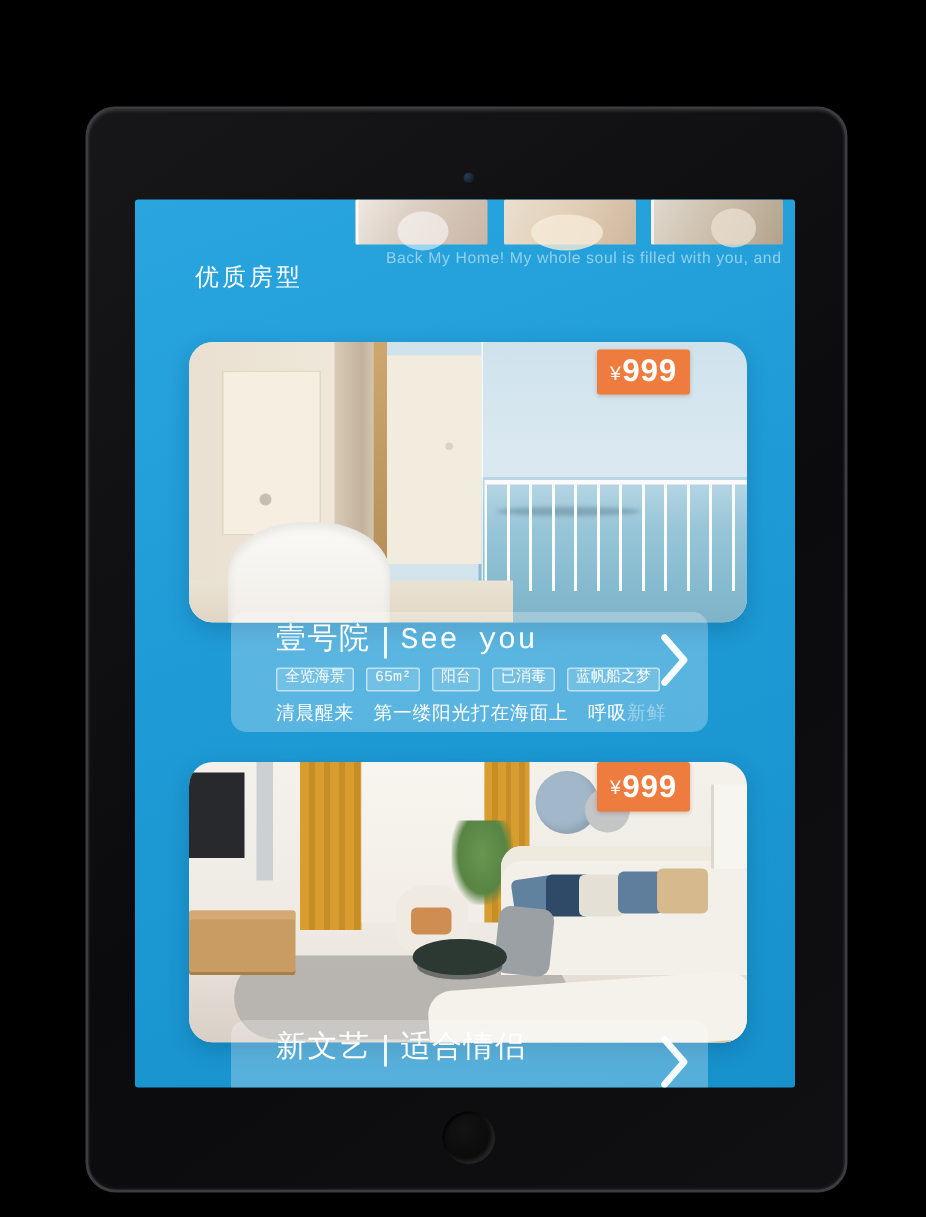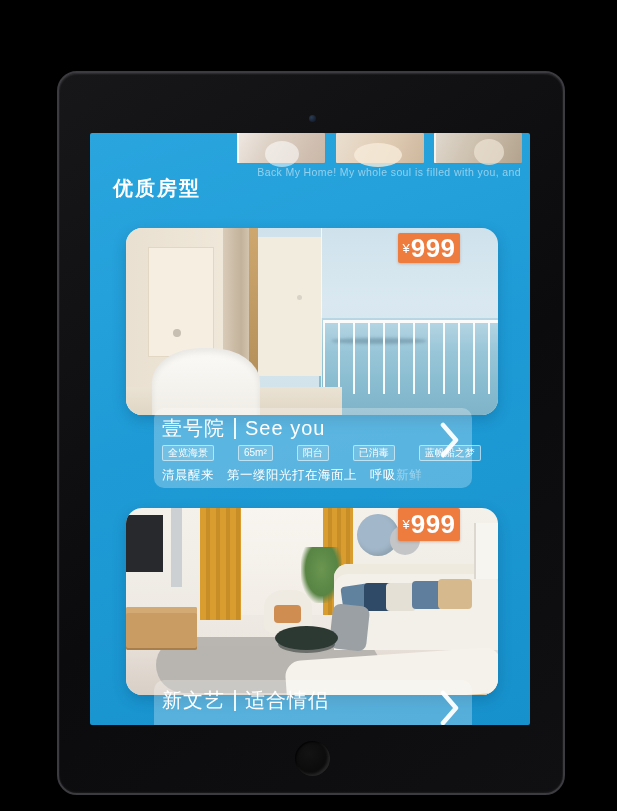--- a/index.html
+++ b/index.html
@@ -27,21 +27,21 @@
   .thumb-2{left:246px;background:linear-gradient(115deg,#eadfd0 0%,#e0ccb4 55%,#cdb79d 100%);}
   .thumb-3{left:344px;background:linear-gradient(115deg,#e0d9cf 0%,#cbbeab 50%,#b2a28d 100%);box-shadow:inset 2px 0 0 rgba(255,255,255,.7);}
   .thumb i{position:absolute;display:block;background:rgba(255,255,255,.55);border-radius:50%;}
   .thumb-1 i{left:28px;top:8px;width:34px;height:26px;}
   .thumb-2 i{left:18px;top:10px;width:48px;height:24px;background:rgba(246,235,218,.8);}
   .thumb-3 i{left:40px;top:6px;width:30px;height:26px;background:rgba(235,226,210,.75);}
 
   .caption{position:absolute;right:9px;color:rgba(255,255,255,.5);font-size:10.5px;letter-spacing:.4px;white-space:nowrap;}
   .caption.l1{top:33px;}
   .caption.l2{top:56px;}
-  .section-title{position:absolute;left:23px;top:42px;color:#fff;font-size:20px;font-weight:bold;letter-spacing:2px;}
+  .section-title{position:absolute;left:40px;top:42px;color:#fff;font-size:16px;font-weight:normal;letter-spacing:2px;}
 
   
   .card{position:absolute;left:36px;width:372px;}
   .card-1{top:95px;}
   .card-2{top:375px;}
   .photo{position:relative;width:372px;height:187px;border-radius:16px;overflow:hidden;
     box-shadow:0 5px 14px rgba(0,45,80,.22);}
 
   
   .p1-sky{position:absolute;inset:0;background:linear-gradient(180deg,#cfe2ec 0%,#dae9f1 40%,#d0e1ea 100%);}
@@ -96,30 +96,30 @@
     box-shadow:inset -3px -3px 5px rgba(0,0,0,.12);}
   .p2-disc-g{position:absolute;left:71%;top:9%;width:30px;height:30px;border-radius:50%;background:#c3c5c7;}
   .p2-frame{position:absolute;right:0;top:8%;width:6%;height:30%;background:#f7f5f0;border-left:2px solid #ddd8cf;}
 
   
   .badge{position:absolute;right:38px;display:flex;align-items:center;justify-content:center;
     width:62px;background:#ee7c3e;color:#fff;border-radius:2px;box-shadow:0 1px 3px rgba(120,40,0,.25);}
   .card-1 .badge{top:5px;height:30px;}
   .card-2 .badge{top:0;height:33px;}
   .badge .cur{font-size:13px;margin-right:1px;}
-  .badge .amt{font-size:26px;font-weight:600;letter-spacing:.5px;}
+  .badge .amt{font-size:21px;font-weight:600;letter-spacing:.5px;}
 
   
   .foot{position:absolute;left:64px;width:318px;background:rgba(255,255,255,.27);border-radius:10px;
-    box-sizing:border-box;padding:8px 8px;color:#fff;}
+    box-sizing:border-box;padding:8px 30px;color:#fff;font-family:Liberation Mono, monospace;}
   .foot-1{top:275px;height:80px;}
   .foot-2{top:547px;height:62px;}
   .title-row{display:flex;align-items:center;gap:9px;font-size:20px;letter-spacing:1px;line-height:24px;white-space:nowrap;}
   .tdiv{width:2px;height:21px;background:rgba(255,255,255,.9);}
-  .tags{display:flex;gap:24px;margin-top:5px;}
+  .tags{display:flex;gap:8px;margin-top:5px;}
   .chip{font-size:10px;line-height:14px;padding:0 5px;color:rgba(255,255,255,.96);
     background:rgba(255,255,255,.15);border:1px solid rgba(255,255,255,.55);border-radius:2px;white-space:nowrap;}
   .desc{margin-top:6px;font-size:12.5px;letter-spacing:.5px;white-space:nowrap;}
   .desc .fade{opacity:.4;}
   .chev{position:absolute;right:12px;}
   .foot-1 .chev{top:14px;}
   .foot-2 .chev{top:10px;}
 </style>
 </head>
 <body>

